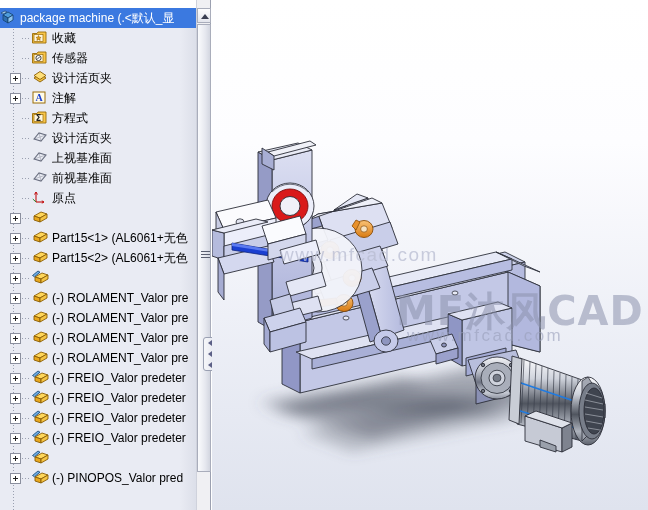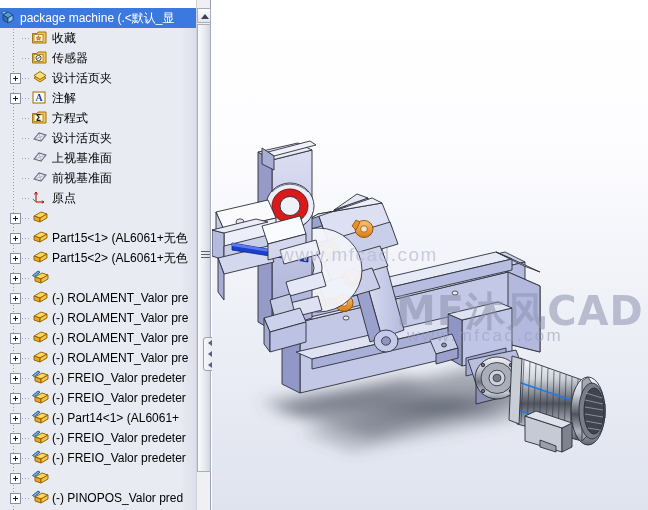--- a/index.html
+++ b/index.html
@@ -336,32 +336,20 @@
           <span class="indent"></span>
           <span class="exp"></span>
           <span class="dash"></span>
           <span class="ico"><svg width="17" height="14" viewBox="0 0 17 14">
               <path d="M3 7 L10 3 L16 5 L9 9 Z" fill="#ffd659" stroke="#8a5d06" stroke-width="0.9"></path>
               <path d="M3 7 L9 9 L9 13 L3 11 Z" fill="#e9a81d" stroke="#8a5d06" stroke-width="0.9"></path>
               <path d="M9 9 L16 5 L16 9 L9 13 Z" fill="#f5c443" stroke="#8a5d06" stroke-width="0.9"></path>
               <path d="M0.5 5.5 L6 1 L8 2.2 L2.5 6.8 Z" fill="#6fb0e8" stroke="#14416e" stroke-width="0.8"></path>
             </svg></span>
           <span class="lbl">(-) FREIO_Valor predeter</span>
-        </div>
-        <div class="node">
-          <span class="indent"></span>
-          <span class="exp"></span>
-          <span class="dash"></span>
-          <span class="ico"><svg width="17" height="14" viewBox="0 0 17 14">
-              <path d="M3 7 L10 3 L16 5 L9 9 Z" fill="#ffd659" stroke="#8a5d06" stroke-width="0.9"></path>
-              <path d="M3 7 L9 9 L9 13 L3 11 Z" fill="#e9a81d" stroke="#8a5d06" stroke-width="0.9"></path>
-              <path d="M9 9 L16 5 L16 9 L9 13 Z" fill="#f5c443" stroke="#8a5d06" stroke-width="0.9"></path>
-              <path d="M0.5 5.5 L6 1 L8 2.2 L2.5 6.8 Z" fill="#6fb0e8" stroke="#14416e" stroke-width="0.8"></path>
-            </svg></span>
-          <span class="lbl">(-) Part14&lt;1&gt;  (AL6061+</span>
         </div>
         <div class="node">
           <span class="indent"></span>
           <span class="exp"></span>
           <span class="dash"></span>
           <span class="ico"><svg width="17" height="14" viewBox="0 0 17 14">
               <path d="M3 7 L10 3 L16 5 L9 9 Z" fill="#ffd659" stroke="#8a5d06" stroke-width="0.9"></path>
               <path d="M3 7 L9 9 L9 13 L3 11 Z" fill="#e9a81d" stroke="#8a5d06" stroke-width="0.9"></path>
               <path d="M9 9 L16 5 L16 9 L9 13 Z" fill="#f5c443" stroke="#8a5d06" stroke-width="0.9"></path>
               <path d="M0.5 5.5 L6 1 L8 2.2 L2.5 6.8 Z" fill="#6fb0e8" stroke="#14416e" stroke-width="0.8"></path>

